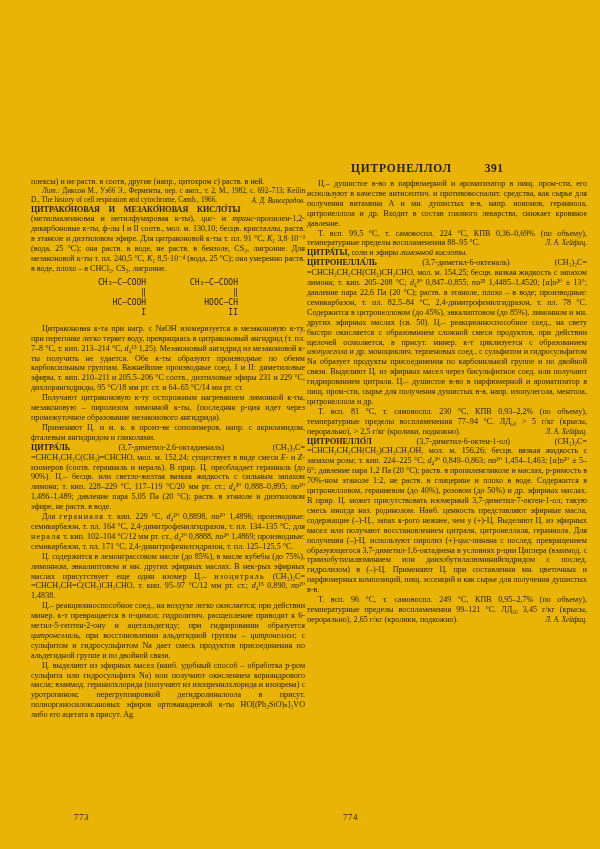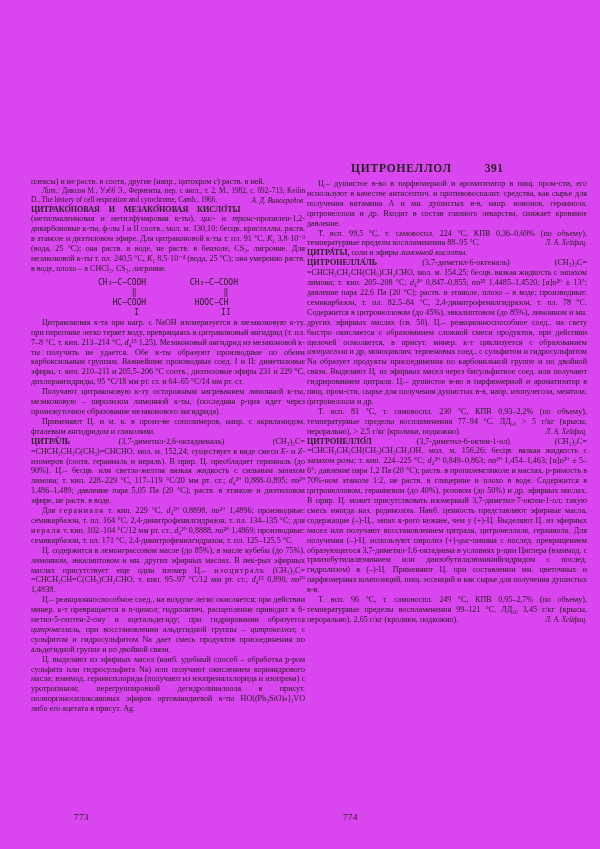--- a/index.html
+++ b/index.html
@@ -1,18 +1,18 @@
 <!DOCTYPE html>
 <html><head>
 <meta charset="utf-8">
 <style>
   html,body { margin:0; padding:0; background:#ffffff; }
   .page {
     position:relative; width:600px; height:849px; overflow:hidden;
-    background:#d946ef; color:#241f1b;
+    background:#eab308; color:#241f1b;
     font-family:"Liberation Serif","DejaVu Serif",serif;
   }
   .running-head {
     position:absolute; top:162px; left:307px; width:280px;
     font-weight:bold; font-size:11.5px; white-space:nowrap;
   }
   .rh-title { margin-left:44px; letter-spacing:0.8px; }
   .rh-folio { margin-left:30px; letter-spacing:0.5px; }
   .col {
     position:absolute; text-align:justify;
@@ -20,21 +20,21 @@
   }
   .col-left  { left:31px;  top:177px; width:274px; height:634px; overflow:hidden; }
   .col-right { left:307px; top:179px; width:280px; height:600px; overflow:hidden; }
   p.para { margin:0; }
   p.ind  { text-indent:11px; }
   .s-b  { font-weight:bold; }
   .s-i  { font-style:italic; }
   .s-sp { letter-spacing:0.14em; }
   .lit  { font-size:7.2px; line-height:8.8px; }
   .sig  { float:right; font-style:italic; font-size:7.2px; line-height:8.8px; padding-top:1px; }
-  .formula { display:flex; justify-content:center; gap:34px; margin:4px 0 0; text-align:center; }
+  .formula { display:flex; justify-content:center; gap:34px; margin:4px 0 6px; text-align:right; }
   .formula pre {
     margin:0; font-family:"DejaVu Sans Mono",monospace;
     font-size:8px; line-height:10px; color:#241f1b;
   }
   .folio { position:absolute; font-size:9px; letter-spacing:0.5px;margin-left:32px; }
   .folio-left  { left:42px;  top:812px; }
   .folio-right { left:311px; top:812px; }
 </style>
 </head>
 <body>

